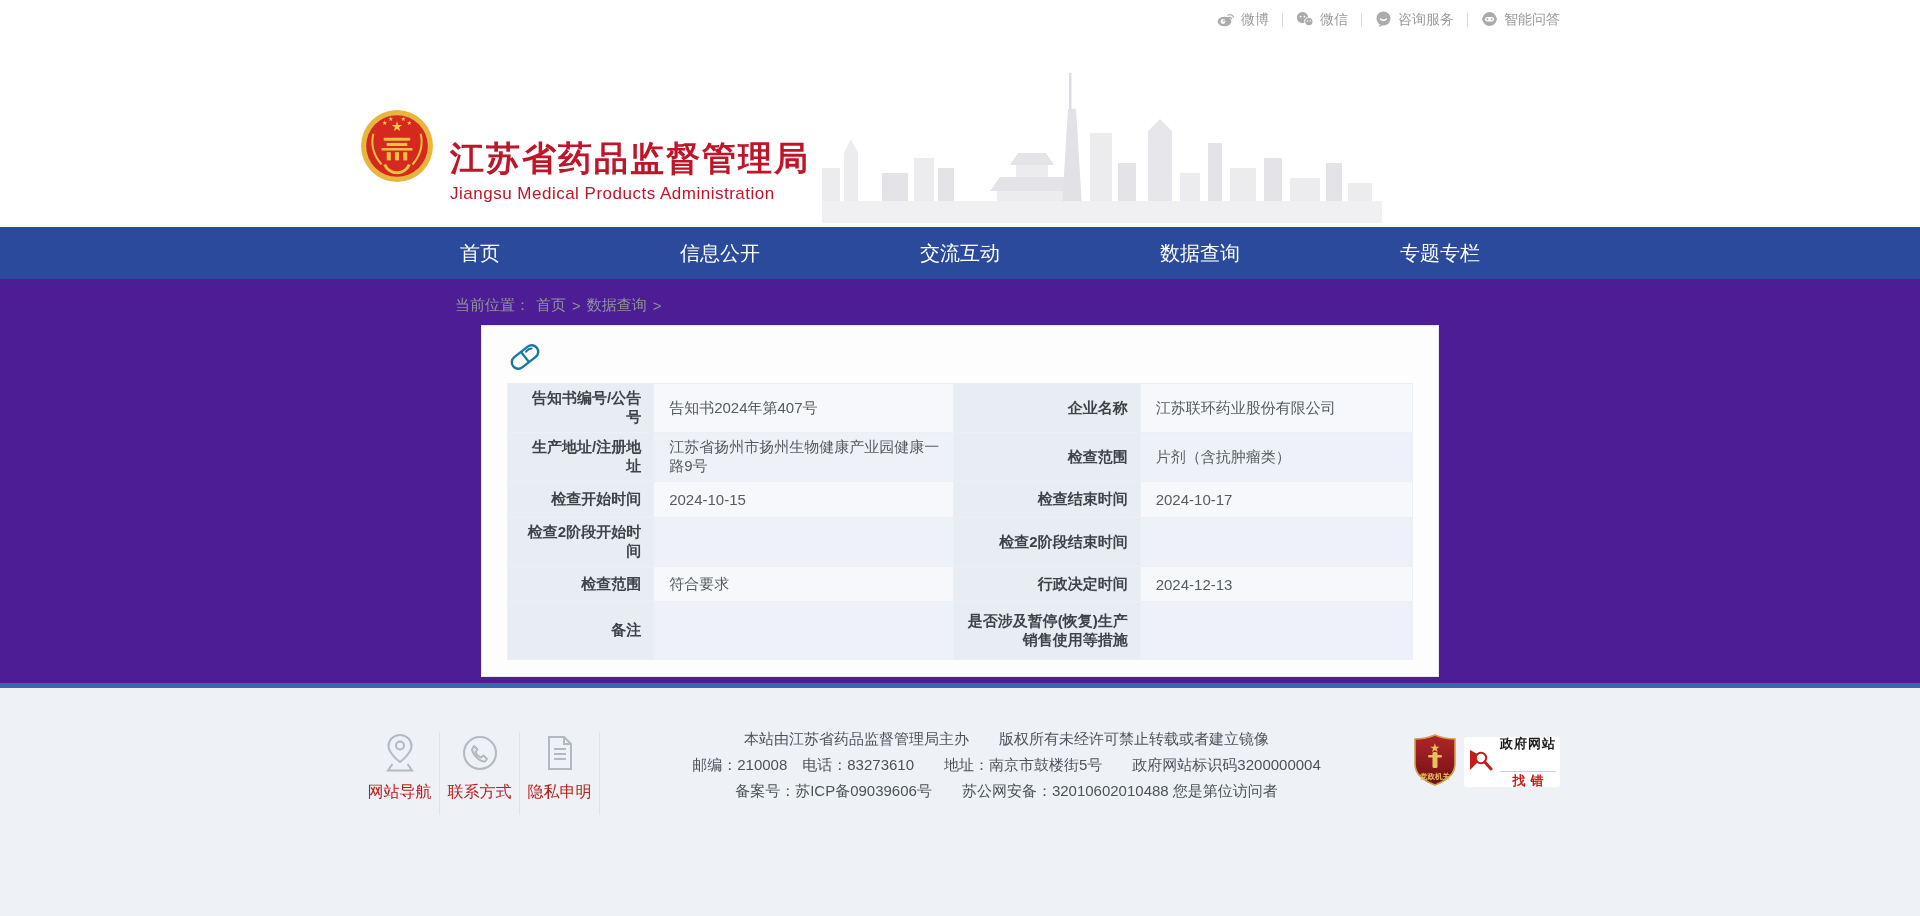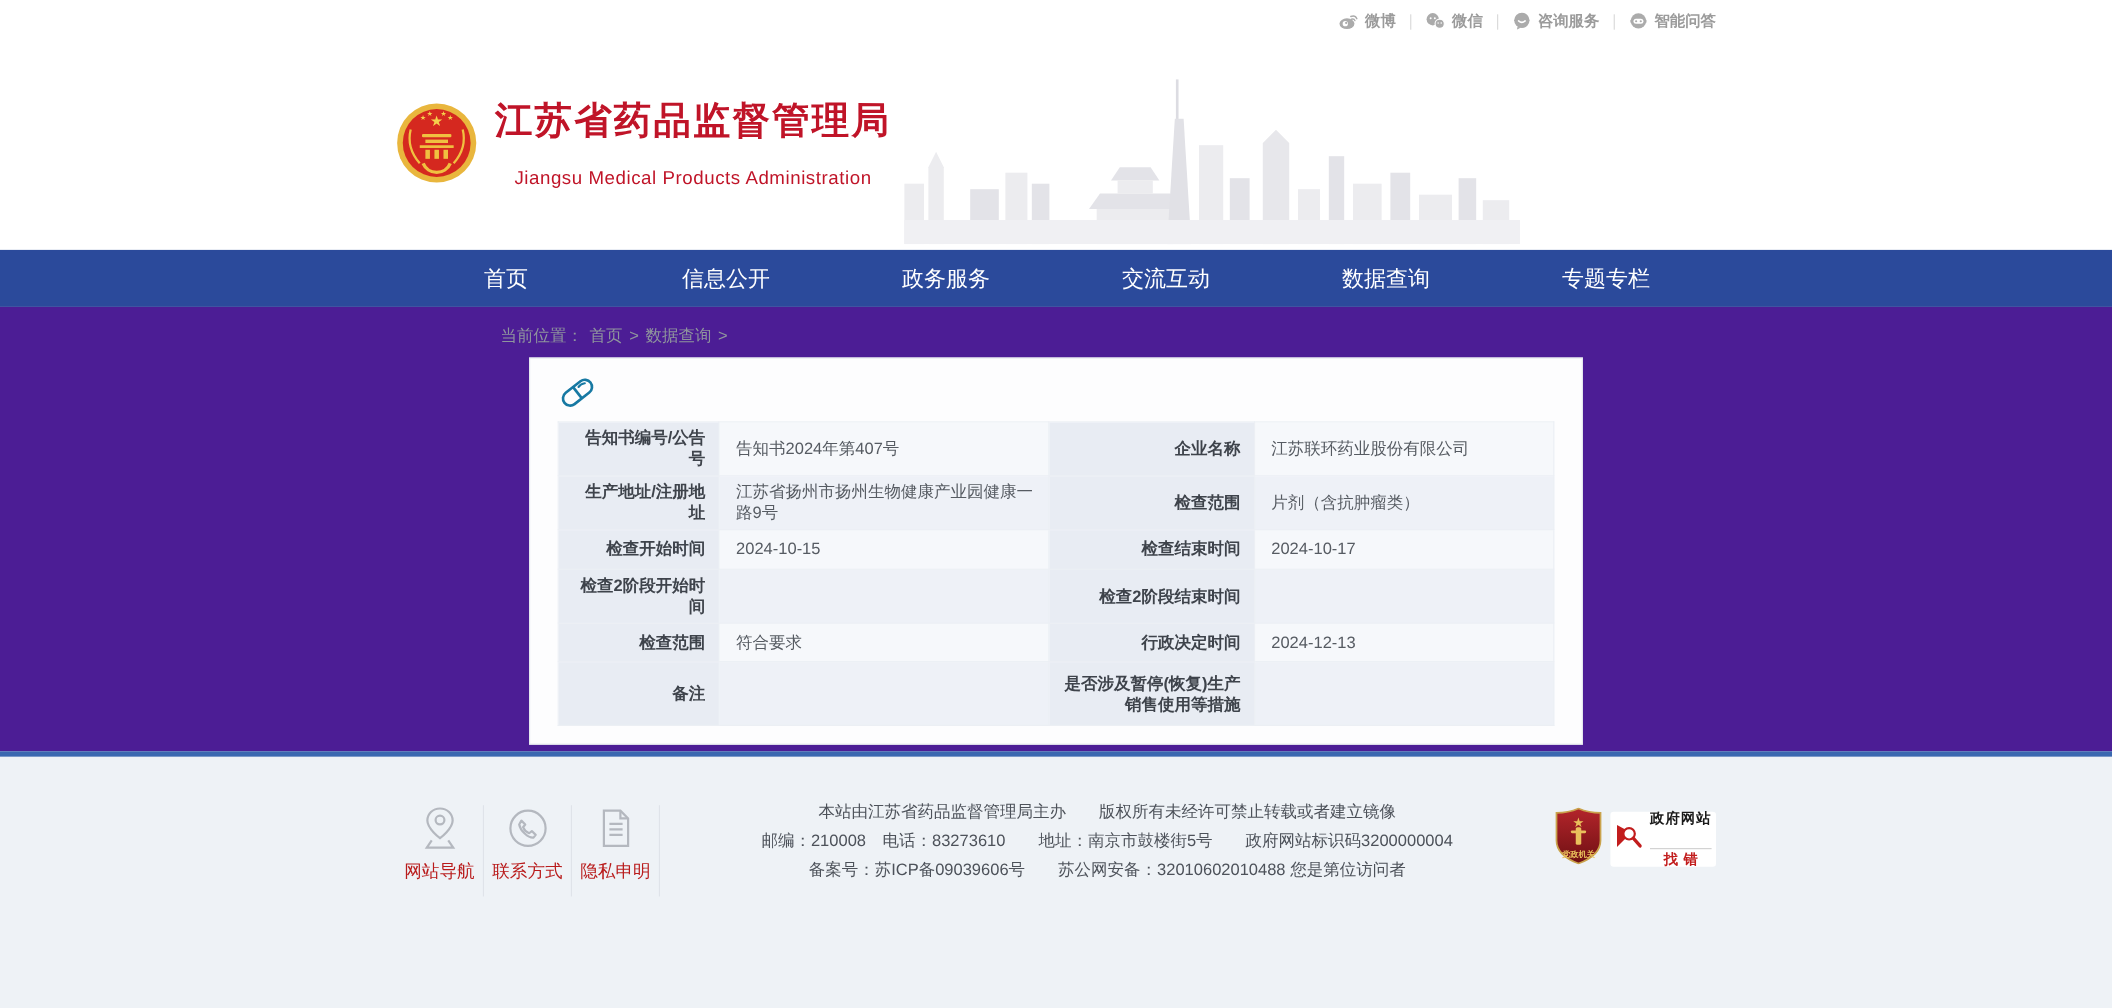--- a/index.html
+++ b/index.html
@@ -8,30 +8,30 @@
     width:1920px; height:916px; overflow:hidden;
     background:#eef2f6;
     font-family:"Liberation Sans","DejaVu Sans",sans-serif;
     color:#333;
   }
   .container { width:1200px; margin:0 auto; position:relative; }
 
   
   .topbar { height:40px; background:#ffffff; }
   .topbar-inner { display:flex; justify-content:flex-end; align-items:center; height:40px; gap:13px; }
-  .topbar-item { display:flex; align-items:center; gap:6px; font-size:14px; color:#9b9b9b; cursor:pointer; text-decoration:none;font-weight:bold; }
+  .topbar-item { display:flex; align-items:center; gap:6px; font-size:14px; color:#9b9b9b; cursor:pointer; text-decoration:none; }
   .tdiv { width:1px; height:14px; background:#d8d8d8; }
 
   
   .header { height:187px; background:#ffffff; position:relative; overflow:hidden; }
   .header-inner { height:100%; }
   .skyline { position:absolute; left:462px; bottom:0; }
   .logo { position:absolute; left:0; top:52px; display:flex; align-items:center; gap:16px; cursor:pointer; }
-  .logo-text .cn { font-size:34px; font-weight:bold; color:#c01428; letter-spacing:2px; line-height:1.1; }
-  .logo-text .en { font-size:17px; color:#c01428; margin-top:23px; letter-spacing:.5px;text-align:center; }
+  .logo-text .cn { font-size:34px; font-weight:bold; color:#c01428; letter-spacing:2px; line-height:1.1;margin-top:48px; }
+  .logo-text .en { font-size:17px; color:#c01428; margin-top:7px; letter-spacing:.5px; }
 
   
   .navbar { height:52px; background:#2b4a9b; }
   .nav-inner { display:flex; height:52px; }
   .nav-item { flex:1; display:flex; align-items:center; justify-content:center; color:#ffffff; font-size:20px; cursor:pointer; }
 
   
   .content { background:#4c1d95; padding-top:15px; padding-bottom:6px; }
   .breadcrumb { font-size:15px; color:#8f959d; padding-left:95px; height:23px; display:flex; gap:6px; align-items:center; }
   .breadcrumb a { color:#8f959d; text-decoration:none; cursor:pointer; }
@@ -181,21 +181,20 @@
           <div class="en">Jiangsu Medical Products Administration</div>
         </span>
       </a>
     </div>
   </div>
 
   <div class="navbar">
     <div class="container nav-inner">
       <a class="nav-item">首页</a>
       <a class="nav-item">信息公开</a>
-      <a class="nav-item">政务服务</a>
       <a class="nav-item">交流互动</a>
       <a class="nav-item">数据查询</a>
       <a class="nav-item">专题专栏</a>
     </div>
   </div>
 
   <div class="content">
     <div class="container">
       <div class="breadcrumb">
         <span>当前位置：</span>

